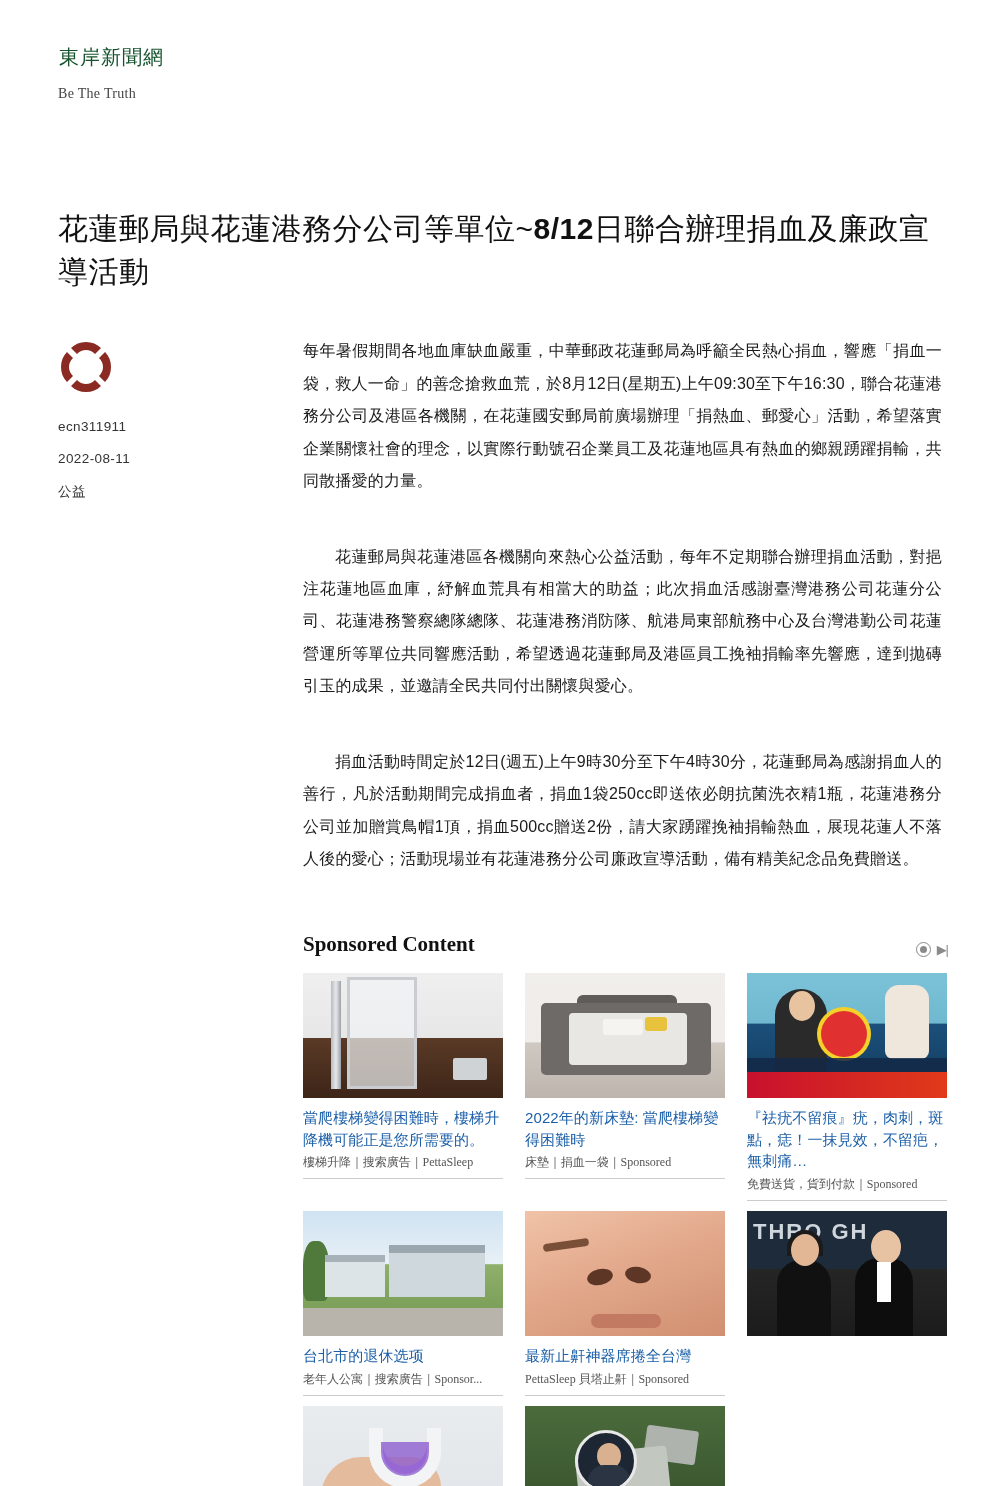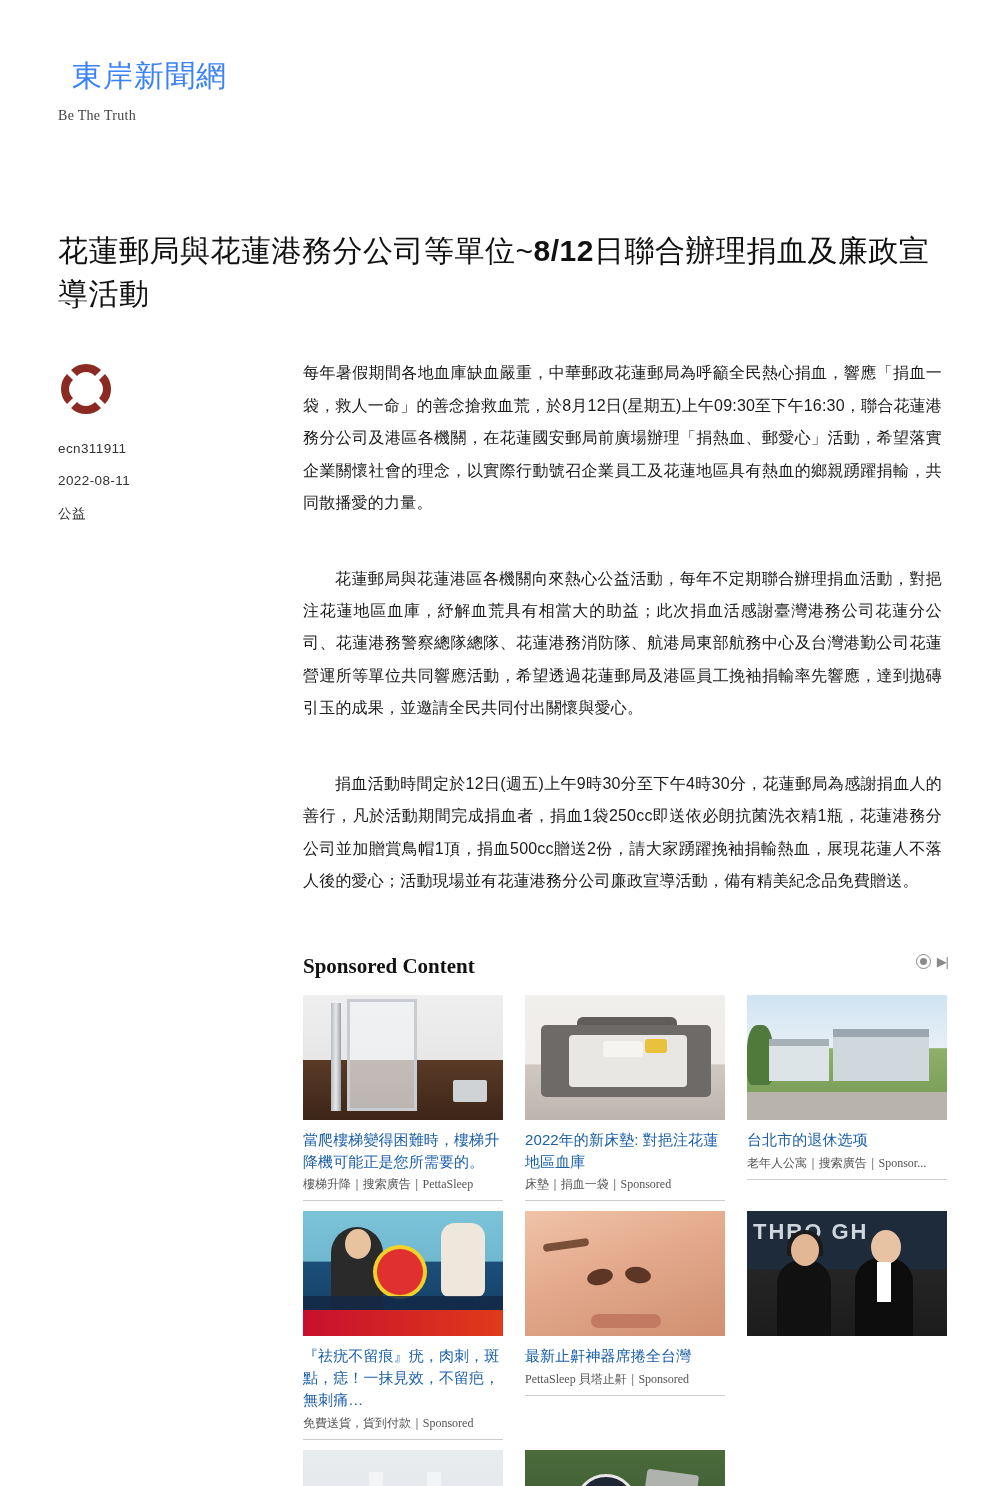--- a/index.html
+++ b/index.html
@@ -10,32 +10,32 @@
     font-family: "Liberation Serif", serif;
   }
   body { overflow: hidden; position: relative; }
 
   
   .site-header {
     padding: 44px 0 0 58px;
   }
   .site-title {
     font-family: "Liberation Sans", sans-serif;
-    font-size: 30px;
+    font-size: 20px;
     font-weight: 400;
-    color: #3b82f6;
+    color: #14532d;
     letter-spacing: 1px;
     line-height: 1.2;
-    margin: 14px;
+    margin: 1px;
   }
   .site-tagline {
     font-family: "Liberation Serif", serif;
     font-size: 14px;
     color: #444;
-    margin-top: 4px;
+    margin-top: 17px;
     letter-spacing: 0.3px;
   }
 
   
   .article-title {
     margin: 106px 58px 0 58px;
     font-family: "Liberation Sans", sans-serif;
     font-size: 30px;
     line-height: 1.42;
     color: #111;
@@ -85,21 +85,21 @@
   }
   .para.indent { text-indent: 2em; margin-top: 43px; }
 
   
   .sponsored {
     margin: 56px 58px 0 303px;
     width: 645px;
   }
   .sponsored-head {
     display: flex;
-    align-items: flex-start;
+    align-items: flex-end;
     justify-content: space-between;
     margin-bottom: 16px;
   }
   .sponsored-title {
     font-family: "Liberation Serif", serif;
     font-size: 21px;
     font-weight: 700;
     color: #111;
   }
   .sponsored-badges {
@@ -417,46 +417,46 @@
     </div>
 
     <div class="ad-card">
       <div class="ad-thumb th-bed">
         <span class="head"></span>
           <span class="frame"></span>
           <span class="mattress"></span>
           <span class="pillow"></span>
           <span class="cushion"></span>
       </div>
-      <div class="ad-title">2022年的新床墊: 對挹注花蓮地區血庫</div>
+      <div class="ad-title">2022年的新床墊: 當爬樓梯變得困難時</div>
       <div class="ad-source">床墊｜捐血一袋｜Sponsored</div>
-    </div>
-
-    <div class="ad-card">
-      <div class="ad-thumb th-house">
-        <span class="tree"></span>
-          <span class="bldg2"></span>
-          <span class="bldg"></span>
-          <span class="road"></span>
-      </div>
-      <div class="ad-title">台北市的退休选项</div>
-      <div class="ad-source">老年人公寓｜搜索廣告｜Sponsor...</div>
     </div>
 
     <div class="ad-card">
       <div class="ad-thumb th-tv">
         <span class="person"></span>
           <span class="face"></span>
           <span class="vase"></span>
           <span class="burst"></span>
           <span class="banner2"></span>
           <span class="banner"></span>
       </div>
       <div class="ad-title">『祛疣不留痕』疣，肉刺，斑點，痣！一抹見效，不留疤，無刺痛…</div>
       <div class="ad-source">免費送貨，貨到付款｜Sponsored</div>
+    </div>
+
+    <div class="ad-card">
+      <div class="ad-thumb th-house">
+        <span class="tree"></span>
+          <span class="bldg2"></span>
+          <span class="bldg"></span>
+          <span class="road"></span>
+      </div>
+      <div class="ad-title">台北市的退休选项</div>
+      <div class="ad-source">老年人公寓｜搜索廣告｜Sponsor...</div>
     </div>
 
     <div class="ad-card">
       <div class="ad-thumb th-nose">
         <span class="eye"></span>
           <span class="nostril"></span>
           <span class="nostril r"></span>
           <span class="lip"></span>
       </div>
       <div class="ad-title">最新止鼾神器席捲全台灣</div>

